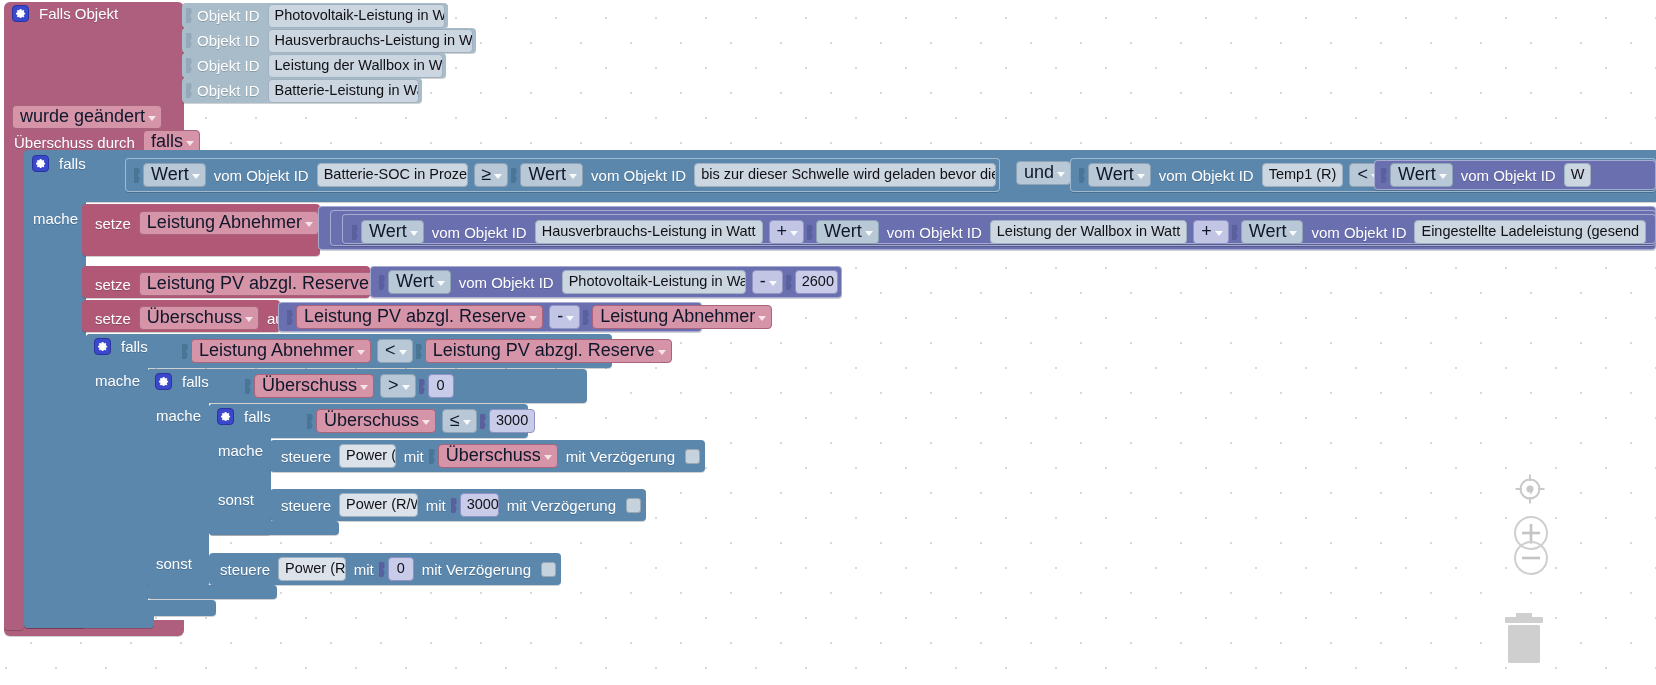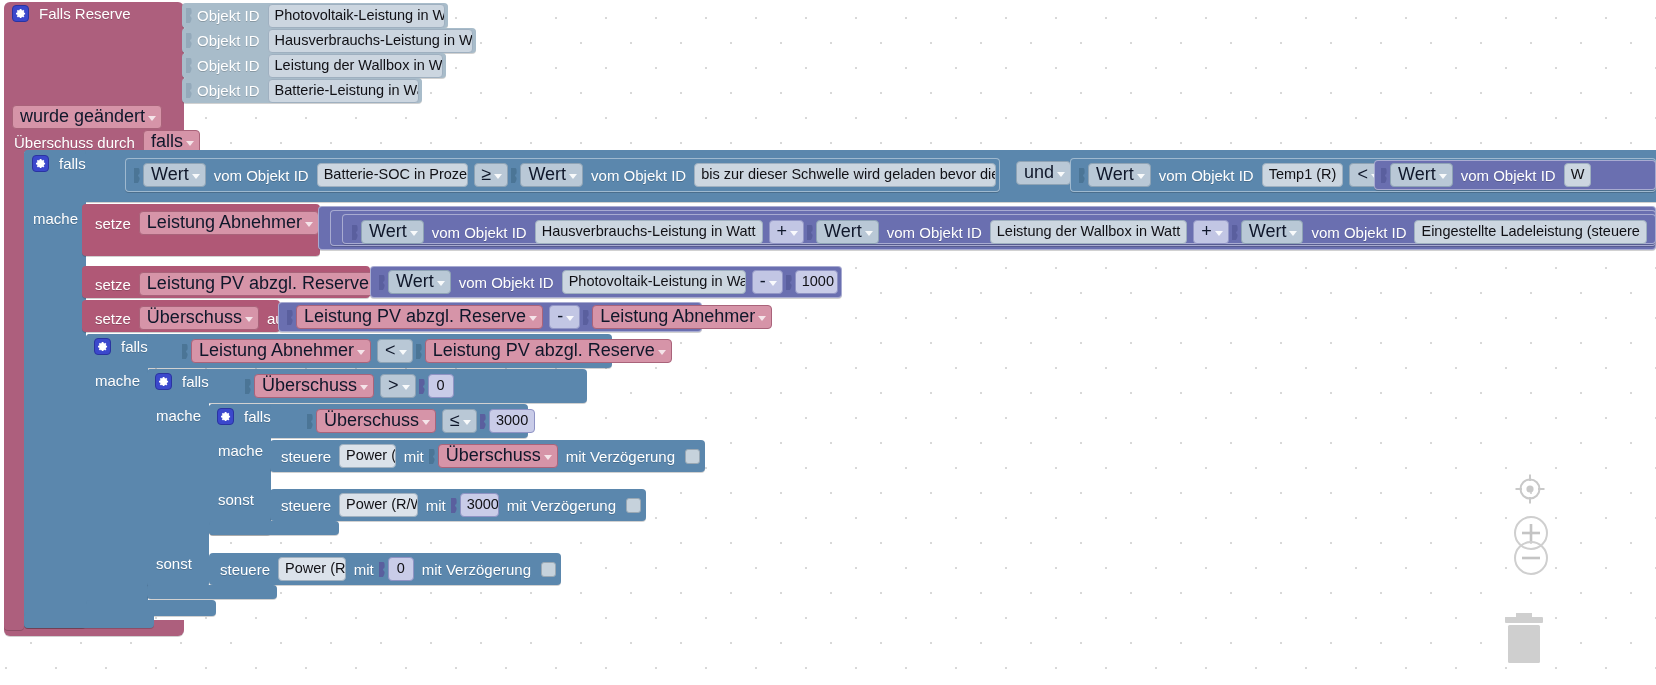--- a/index.html
+++ b/index.html
@@ -151,21 +151,21 @@
   <div class="blk c-hat" style="left:4px; top:620px; width:180px; height:16px; border-radius:0 0 6px 6px;"></div>
   <div class="blk c-hat" style="left:4px; top:140px; width:20px; height:490px;"></div>
 
   <div class="row" style="position:absolute; left:10px; top:5px;">
     <span class="gear">
       <svg width="11" height="11" viewBox="0 0 12 12">
           <path fill="#ffffff" d="M6 3.6A2.4 2.4 0 1 0 6 8.4 2.4 2.4 0 0 0 6 3.6zm0 3.6A1.2 1.2 0 1 1 6 4.8a1.2 1.2 0 0 1 0 2.4z"></path>
           <path fill="#ffffff" d="M11 5.1h-1.1a3.9 3.9 0 0 0-.4-1l.8-.8-1.4-1.4-.8.8a3.9 3.9 0 0 0-1-.4V1.1H5.1v1.2a3.9 3.9 0 0 0-1 .4l-.8-.8L1.9 3.3l.8.8a3.9 3.9 0 0 0-.4 1H1.1v2h1.2c.1.35.23.68.4 1l-.8.8 1.4 1.4.8-.8c.32.17.65.3 1 .4v1.1h2V9.9c.35-.1.68-.23 1-.4l.8.8 1.4-1.4-.8-.8c.17-.32.3-.65.4-1H11z"></path>
         </svg>
     </span>
-    <span class="lbl">Falls Reserve</span>
+    <span class="lbl">Falls Objekt</span>
   </div>
 
   <div class="blk c-obj" style="left:182px; top:3px; width:266px; height:25px;">
     <div class="row" style="height:100%; padding-left:4px;">
       <span class="tab">
         <svg width="7" height="19" viewBox="0 0 7 19">
             <path fill="#93a9ba" d="M0 2h4c1.6 0 1.6 2 1.6 4.4S4 8 4 9.5s1.6 1.1 1.6 3.1S4 17 4 17H0z"></path>
           </svg>
       </span>
       <span class="lbl">Objekt ID</span>
@@ -312,21 +312,21 @@
     <span class="lbl">vom Objekt ID</span>
     <span class="field">Leistung der Wallbox in Watt</span>
     <span class="dd math">+</span>
     <span class="tab">
       <svg width="7" height="19" viewBox="0 0 7 19">
           <path fill="#5a5f9e" d="M0 2h4c1.6 0 1.6 2 1.6 4.4S4 8 4 9.5s1.6 1.1 1.6 3.1S4 17 4 17H0z"></path>
         </svg>
     </span>
     <span class="dd logic">Wert</span>
     <span class="lbl">vom Objekt ID</span>
-    <span class="field">Eingestellte Ladeleistung (steuere</span>
+    <span class="field">Eingestellte Ladeleistung (gesend</span>
   </div>
 
   <div class="blk c-var" style="left:82px; top:266px; width:288px; height:32px;"></div>
   <div class="row" style="position:absolute; left:90px; top:272px;">
     <span class="lbl">setze</span>
     <span class="dd var">Leistung PV abzgl. Reserve</span>
     <span class="lbl">auf</span>
   </div>
 
   <div class="blk c-math shell" style="left:370px; top:266px; width:472px; height:32px;">
@@ -338,21 +338,21 @@
       </span>
       <span class="dd logic">Wert</span>
       <span class="lbl">vom Objekt ID</span>
       <span class="field">Photovoltaik-Leistung in Watt</span>
       <span class="dd math">-</span>
       <span class="tab">
         <svg width="7" height="19" viewBox="0 0 7 19">
             <path fill="#5a5f9e" d="M0 2h4c1.6 0 1.6 2 1.6 4.4S4 8 4 9.5s1.6 1.1 1.6 3.1S4 17 4 17H0z"></path>
           </svg>
       </span>
-      <span class="field num">1000</span>
+      <span class="field num">2600</span>
     </div>
   </div>
 
   <div class="blk c-var" style="left:82px; top:300px; width:198px; height:32px;"></div>
   <div class="row" style="position:absolute; left:90px; top:306px;">
     <span class="lbl">setze</span>
     <span class="dd var">Überschuss</span>
     <span class="lbl">auf</span>
   </div>
 

